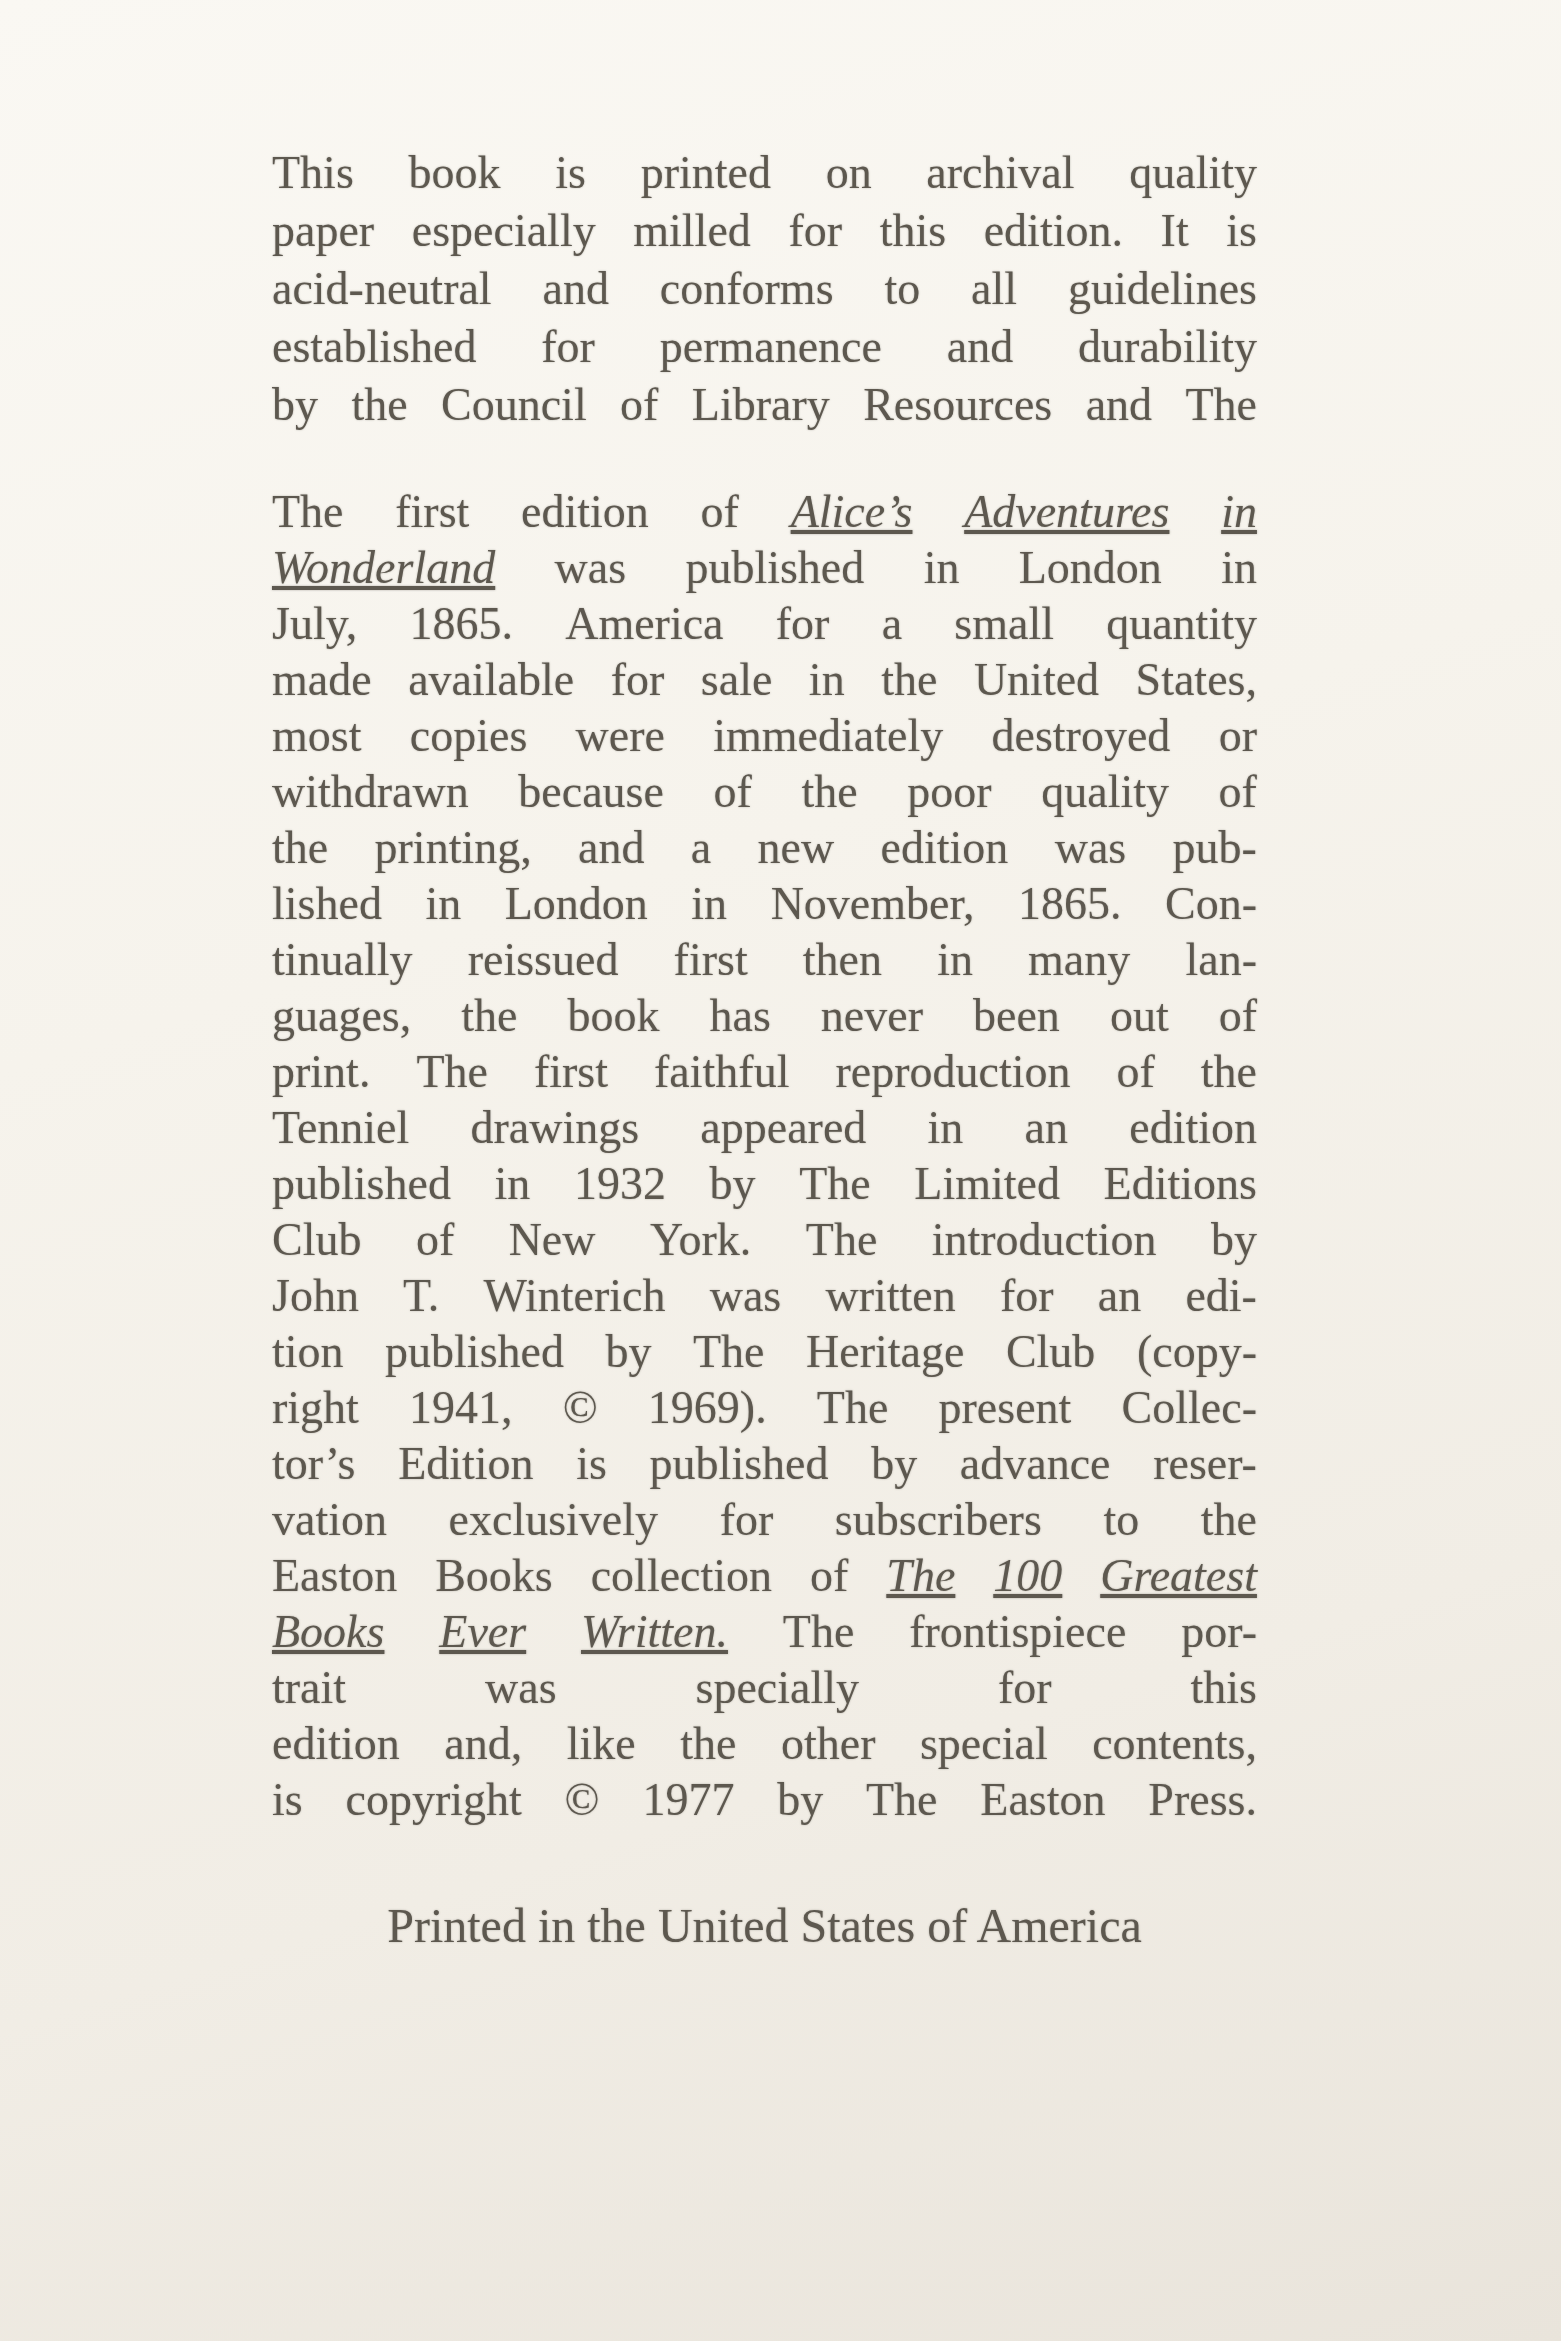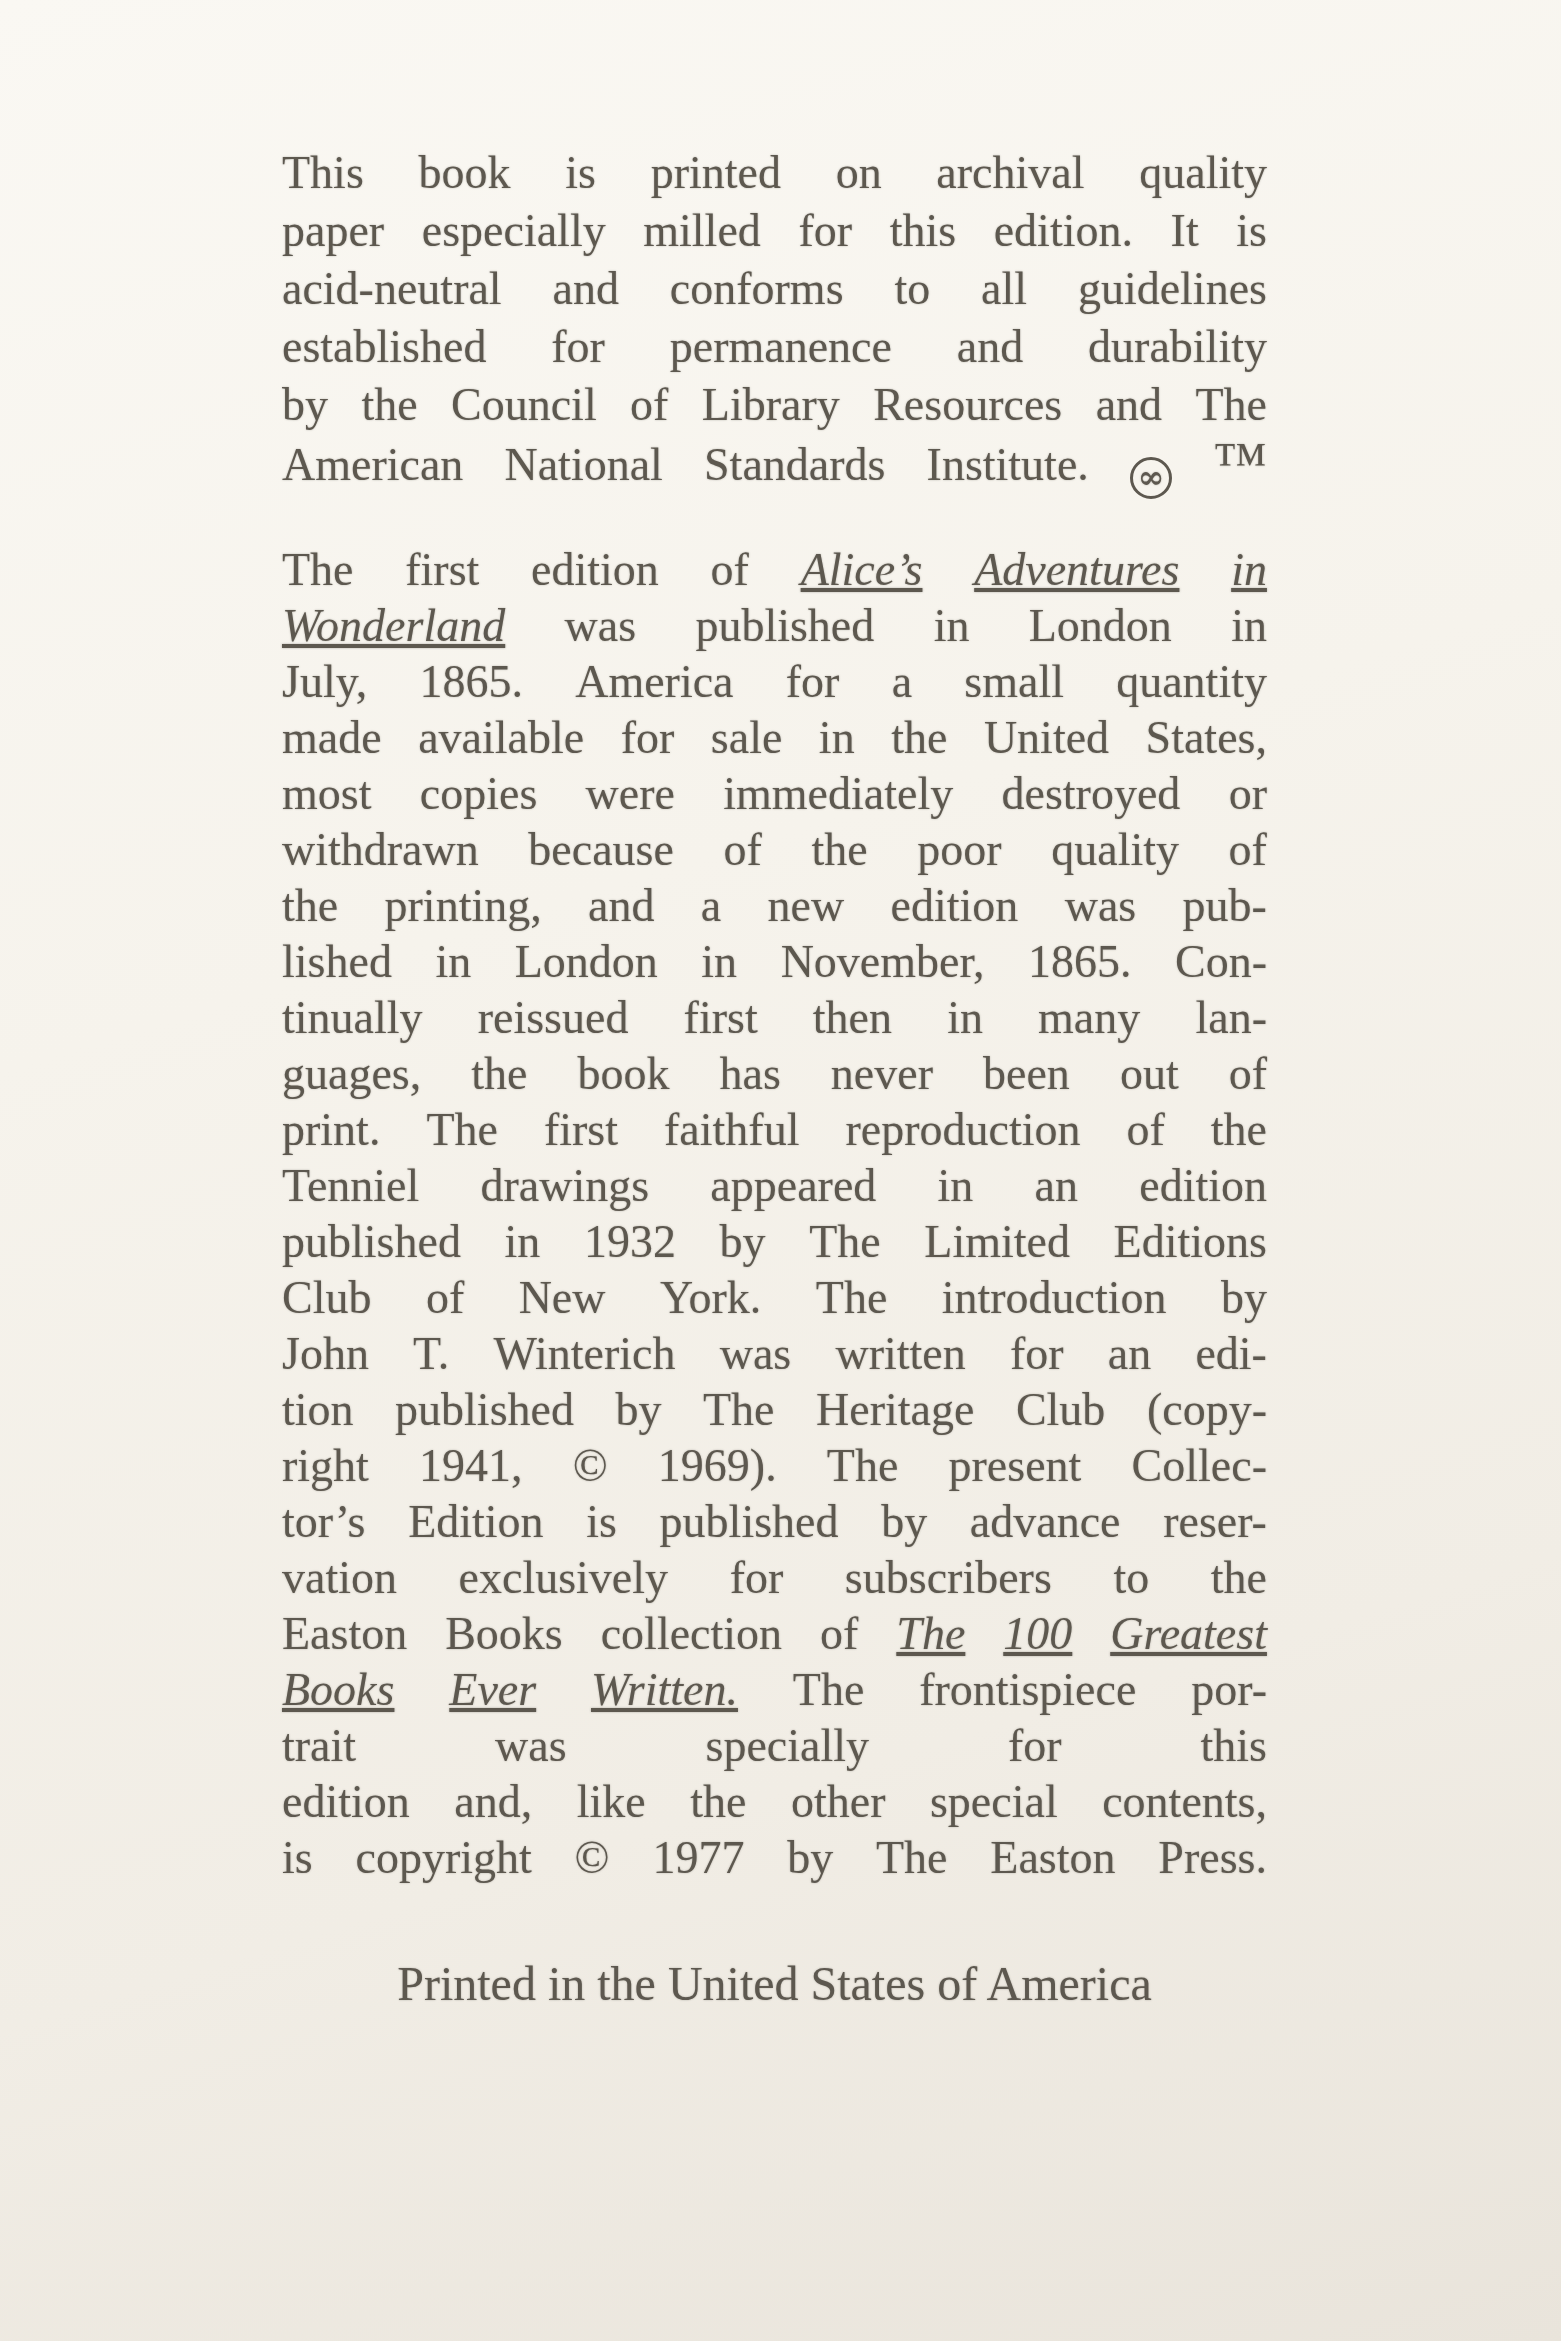--- a/index.html
+++ b/index.html
@@ -10,21 +10,20 @@
     overflow: hidden;
   }
   body {
     background: linear-gradient(163deg, #faf8f3 0%, #f6f3ec 38%, #f1ede5 72%, #e9e4db 100%);
   }
   .page {
     position: absolute;
     inset: 0;
     font-family: "Liberation Serif", "DejaVu Serif", serif;
     color: var(--ink, #5d584f);
-    margin-left: 10px;
   }
   .textblock {
     position: absolute;
     left: 272px;
     top: 144px;
     width: 985px;
     font-size: 46px;
     text-shadow: 0 0 1.9px rgba(93, 88, 79, 0.45);
   }
   .para { display: block; }
@@ -116,30 +115,20 @@
           <div class="line">
             <span class="w">by</span>
             <span class="w">the</span>
             <span class="w">Council</span>
             <span class="w">of</span>
             <span class="w">Library</span>
             <span class="w">Resources</span>
             <span class="w">and</span>
             <span class="w">The</span>
           </div>
-          <div class="line">
-            <span class="w">American</span>
-            <span class="w">National</span>
-            <span class="w">Standards</span>
-            <span class="w">Institute.</span>
-            <span class="permwrap">
-              <span class="inf">∞</span>
-            </span>
-            <span class="w tm">™</span>
-          </div>
         </section>
         <section class="para para-edition-history">
           <div class="line">
             <span class="w">The</span>
             <span class="w">first</span>
             <span class="w">edition</span>
             <span class="w">of</span>
             <span class="w it">Alice’s</span>
             <span class="w it">Adventures</span>
             <span class="w it">in</span>

